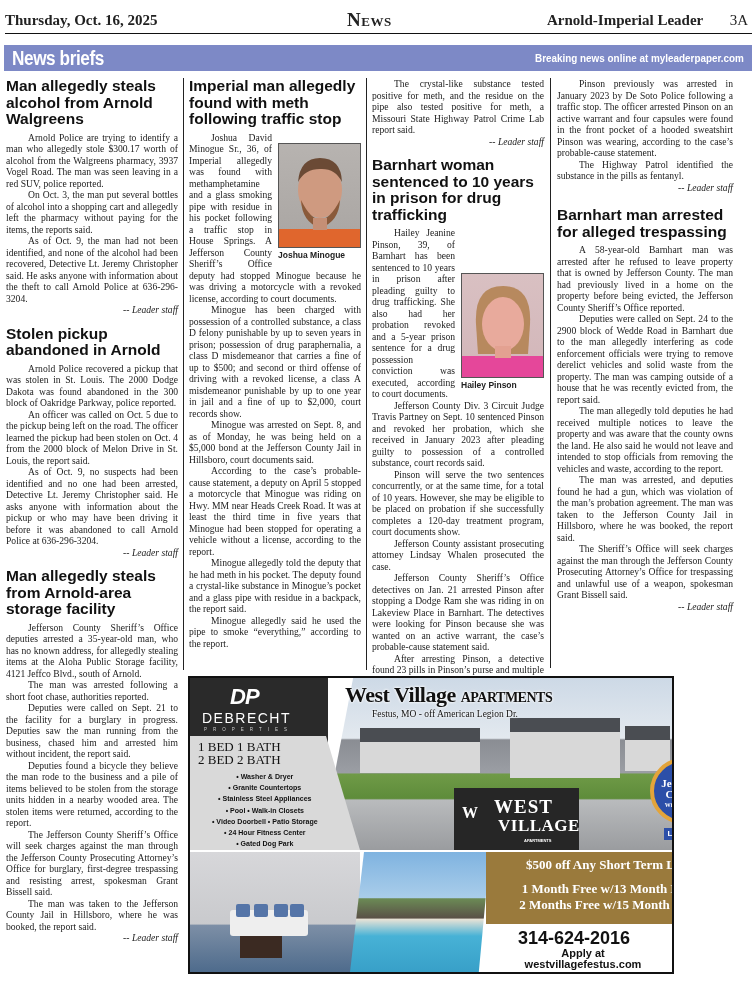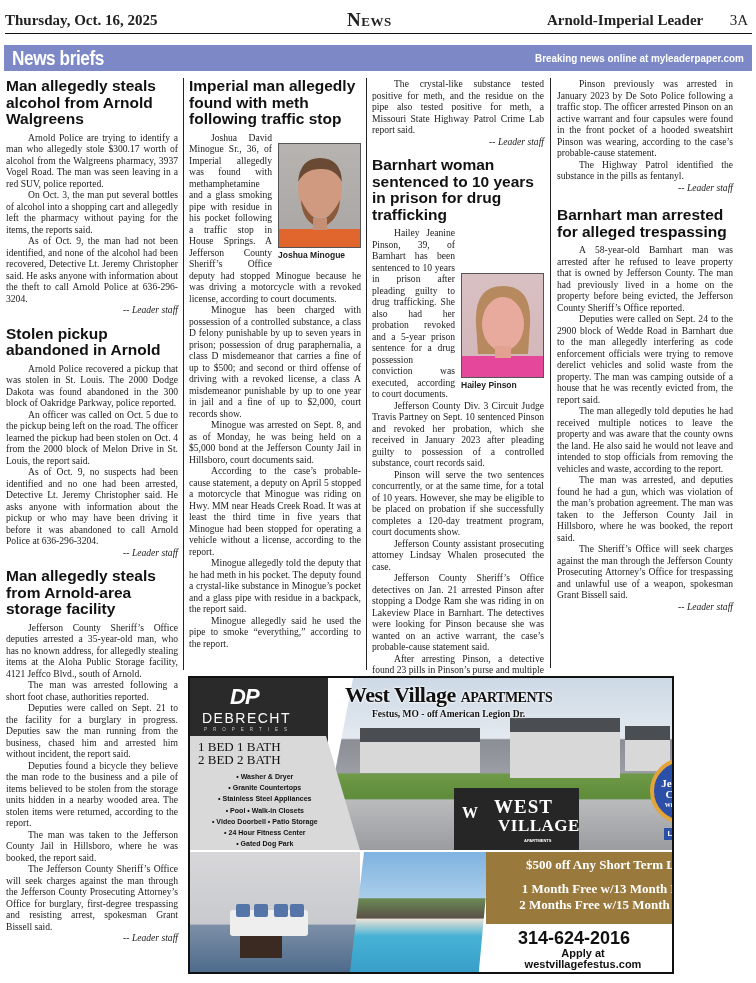--- a/index.html
+++ b/index.html
@@ -44,21 +44,21 @@
   .dp-sub { position: absolute; left: 14px; top: 49px; color: #ccc; font-family: "Liberation Sans", sans-serif; font-size: 4.5px; letter-spacing: 6px; }
   .beds { position: absolute; left: 8px; top: 62px; font-family: "Liberation Serif", serif; font-size: 13px; line-height: 13px; color: #111; }
   .features { position: absolute; left: 0; top: 93px; width: 150px; font-family: "Liberation Sans", sans-serif; font-weight: bold; font-size: 8px; line-height: 11.2px; text-align: center; color: #111; transform: scaleX(0.88); transform-origin: left; width: 170px; }
 
   .ad-photo-top { position: absolute; left: 130px; top: 0; width: 414px; height: 172px;
     background: linear-gradient(180deg, #cdd9e6 0%, #e3e9ef 35%, #8a8d93 36%, #9b9ea4 55%, #6f9a47 56%, #5e8c3a 70%, #b9bbbd 71%, #9a9c9f 100%);
     clip-path: polygon(8% 0, 100% 0, 100% 100%, 0 100%); }
   .house { position: absolute; background: #d8d8d8; border-top: 14px solid #4a4d52; }
   .wv-title { position: absolute; left: 155px; top: 4px; font-family: "Liberation Serif", serif; font-weight: bold; font-size: 22px; color: #111; text-shadow: 0 0 3px #fff, 0 0 3px #fff; letter-spacing: -0.5px; }
   .wv-title .small { font-size: 14px; }
-  .wv-sub { position: absolute; left: 182px; top: 31px; font-family: "Liberation Serif", serif; font-weight: bold; font-size: 9.5px; color: #111; text-shadow: 0 0 3px #fff, 0 0 2px #fff; }
+  .wv-sub { position: absolute; left: 182px; top: 31px; font-family: "Liberation Serif", serif; font-weight: normal; font-size: 9.5px; color: #111; text-shadow: 0 0 3px #fff, 0 0 2px #fff; }
   .sign { position: absolute; left: 264px; top: 110px; width: 125px; height: 62px; background: #262626; color: #fff; font-family: "Liberation Serif", serif; font-weight: bold; }
   .sign .w { position: absolute; left: 8px; top: 16px; font-size: 16px; }
   .sign .west { position: absolute; left: 40px; top: 8px; font-size: 19px; letter-spacing: 1px; }
   .sign .village { position: absolute; left: 44px; top: 28px; font-size: 17px; letter-spacing: 0.5px; }
   .sign .apts { position: absolute; left: 70px; top: 50px; font-size: 4px; font-family: "Liberation Sans", sans-serif; }
   .badge { position: absolute; left: 460px; top: 80px; width: 66px; height: 66px; border-radius: 50%; background: #2c4fa8; border: 4px solid #e3a43a; color: #fff; text-align: center; font-family: "Liberation Serif", serif; font-weight: bold; }
   .badge .b1 { font-size: 7px; margin-top: 8px; }
   .badge .b2 { font-size: 11px; line-height: 11px; }
   .badge .b3 { font-size: 6px; margin-top: 2px; }
   .badge-leader { position: absolute; left: 474px; top: 150px; width: 40px; height: 12px; background: #2c4fa8; color: #fff; font-family: "Liberation Sans", sans-serif; font-weight: bold; font-size: 8px; text-align: center; line-height: 12px; }
@@ -119,22 +119,22 @@
     <p class="p">An officer was called on Oct. 5 due to the pickup being left on the road. The officer learned the pickup had been stolen on Oct. 4 from the 2000 block of Melon Drive in St. Louis, the report said.</p>
     <p class="p">As of Oct. 9, no suspects had been identified and no one had been arrested, Detective Lt. Jeremy Christopher said. He asks anyone with information about the pickup or who may have been driving it before it was abandoned to call Arnold Police at 636-296-3204.</p>
     <p class="sig">-- Leader staff</p>
   </div>
   <div class="story">
     <div class="hed">Man allegedly steals from Arnold-area storage facility</div>
     <p class="p">Jefferson County Sheriff’s Office deputies arrested a 35-year-old man, who has no known address, for allegedly stealing items at the Aloha Public Storage facility, 4121 Jeffco Blvd., south of Arnold.</p>
     <p class="p">The man was arrested following a short foot chase, authorities reported.</p>
     <p class="p">Deputies were called on Sept. 21 to the facility for a burglary in progress. Deputies saw the man running from the business, chased him and arrested him without incident, the report said.</p>
     <p class="p">Deputies found a bicycle they believe the man rode to the business and a pile of items believed to be stolen from the storage units hidden in a nearby wooded area. The stolen items were returned, according to the report.</p>
+    <p class="p">The Jefferson County Sheriff’s Office will seek charges against the man through the Jefferson County Prosecuting Attorney’s Office for burglary, first-degree trespassing and resisting arrest, spokesman Grant Bissell said.</p>
     <p class="p">The man was taken to the Jefferson County Jail in Hillsboro, where he was booked, the report said.</p>
-    <p class="p">The Jefferson County Sheriff’s Office will seek charges against the man through the Jefferson County Prosecuting Attorney’s Office for burglary, first-degree trespassing and resisting arrest, spokesman Grant Bissell said.</p>
     <p class="sig">-- Leader staff</p>
   </div>
 </div>
 
 <div class="col col2">
   <div class="story">
     <div class="hed">Imperial man allegedly found with meth following traffic stop</div>
     <div class="photo" style="margin-top:11px;">
       <div class="img mug-bg-1">
         <svg width="83" height="105" viewBox="0 0 83 105">

